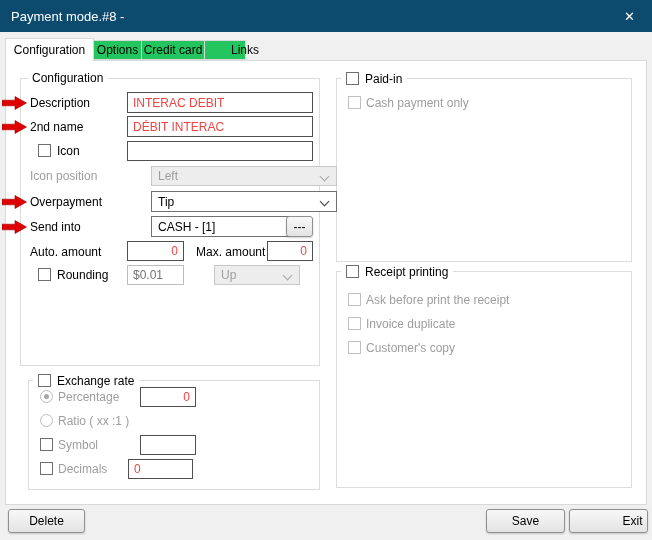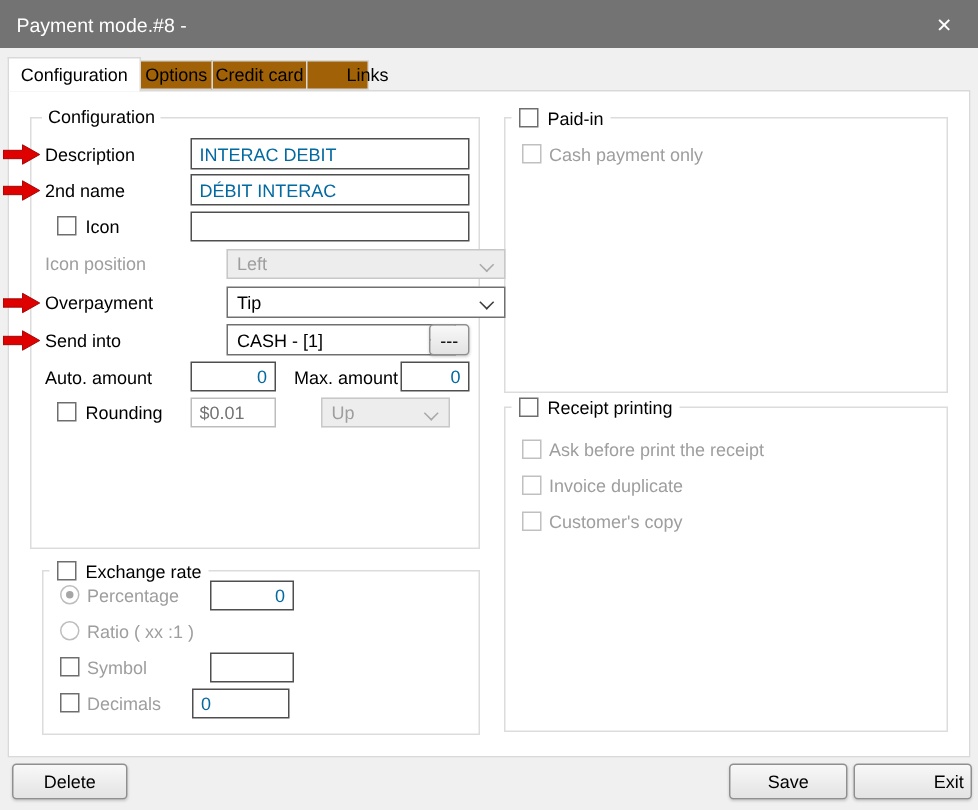--- a/index.html
+++ b/index.html
@@ -2,36 +2,36 @@
 <html><head>
 <meta charset="utf-8">
 <style>
   html,body { margin:0; padding:0; background:#d9d9d9; }
   .dialog {
     position:relative; width:652px; height:540px; background:#f0f0f0;
     font-family:"Liberation Sans", sans-serif; font-size:12px; color:#000;
     overflow:hidden;
   }
   
-  .titlebar { position:absolute; left:0; top:0; width:652px; height:32px; background:#737373; }
+  .titlebar { position:absolute; left:0; top:0; width:652px; height:32px; background:#0c4a6e; }
   .titlebar .title { position:absolute; left:11px; top:9px; color:#fff; font-size:13px; white-space:nowrap; }
   .close-btn { position:absolute; right:0; top:0; width:45px; height:32px; display:flex; align-items:center; justify-content:center; color:#fff; font-size:13px; }
   
   .pane { position:absolute; left:5px; top:60px; width:642px; height:445px; background:#fff; border:1px solid #d9d9d9; box-sizing:border-box; z-index:1; }
-  .tab { position:absolute; top:40px; height:20px; box-sizing:border-box; background:#a16207; border:1px solid #d9d9d9; display:flex; align-items:center; justify-content:center; z-index:2; }
+  .tab { position:absolute; top:40px; height:20px; box-sizing:border-box; background:#22c55e; border:1px solid #d9d9d9; display:flex; align-items:center; justify-content:center; z-index:2; }
   .tab.active { top:38px; height:23px; background:#fff; border-bottom:none; z-index:3; }
   
   .group { position:absolute; border:1px solid #dcdcdc; box-sizing:border-box; z-index:2; }
   .legend { position:absolute; background:#fff; padding:0 4px; line-height:14px; z-index:4; white-space:nowrap; }
   .legend-check { position:absolute; background:#fff; padding:0 5px; height:15px; display:flex; align-items:center; gap:6px; z-index:4; white-space:nowrap; }
   
   .lbl { position:absolute; line-height:14px; white-space:nowrap; z-index:3; }
   .lbl.dis { color:#9e9e9e; }
   
-  input.tbox { position:absolute; box-sizing:border-box; border:1px solid #4f4f4f; background:#fff; font-family:inherit; font-size:12px; padding:0 5px; color:#0369a1; outline:none; z-index:3; }
+  input.tbox { position:absolute; box-sizing:border-box; border:1px solid #4f4f4f; background:#fff; font-family:inherit; font-size:12px; padding:0 5px; color:#ef4444; outline:none; z-index:3; }
   input.tbox.num { text-align:right; }
   input.tbox.dis { border-color:#bdbdbd; color:#737373; }
   
   .combo { position:absolute; box-sizing:border-box; border:1px solid #707070; background:#fff; display:flex; align-items:center; padding-left:6px; z-index:3;margin-left:24px; }
   .combo.dis { background:#ededed; border-color:#c8c8c8; color:#9e9e9e; }
   .chev { position:absolute; right:8px; top:6px; width:6px; height:6px; border-right:1px solid #3c3c3c; border-bottom:1px solid #3c3c3c; transform:rotate(45deg); }
   .combo.dis .chev { border-color:#a9a9a9; }
   
   .cb { width:13px; height:13px; border:1px solid #6e6e6e; background:#fff; box-sizing:border-box; flex:none; }
   .cb.abs { position:absolute; z-index:3; }

